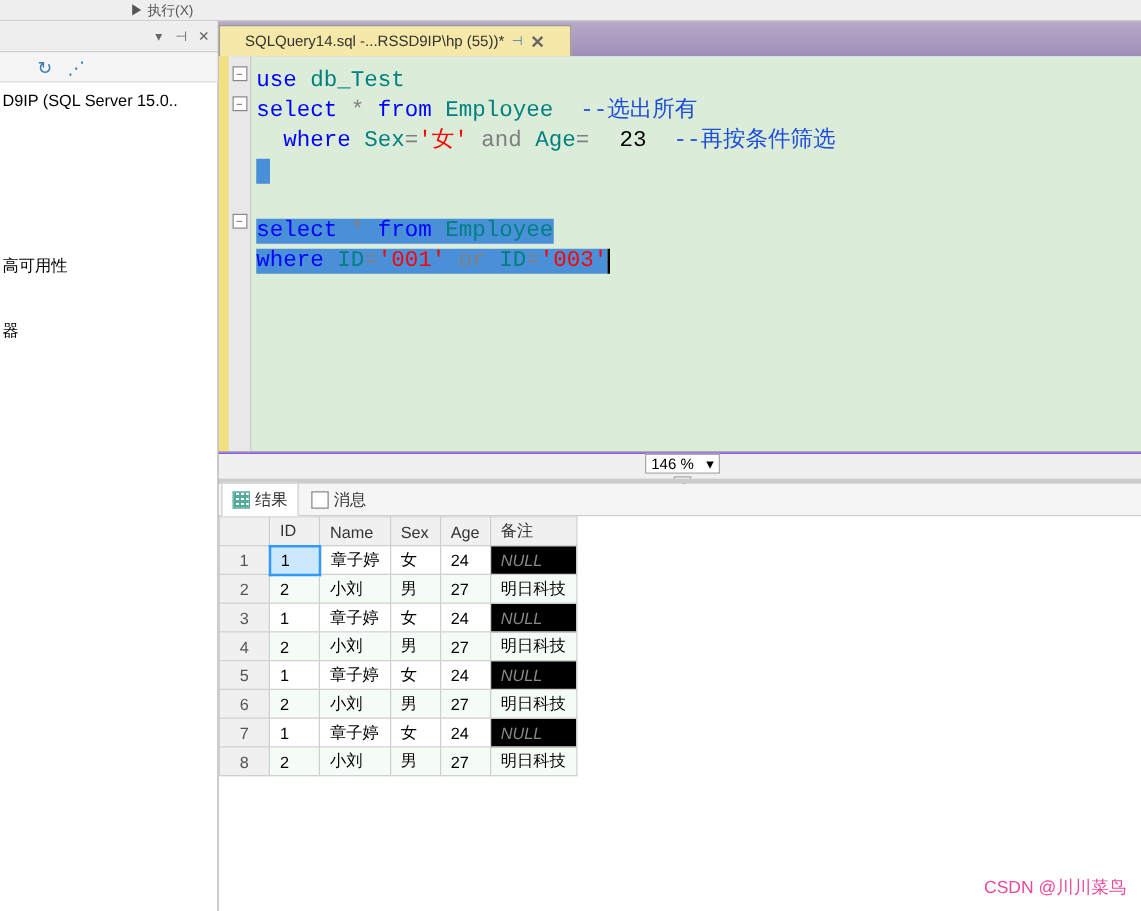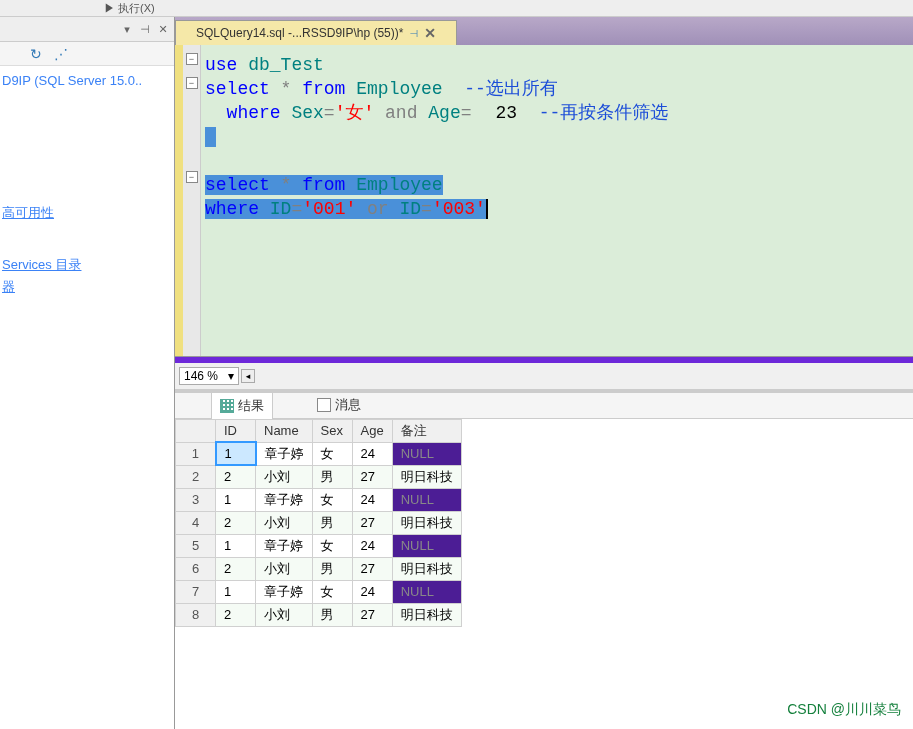--- a/index.html
+++ b/index.html
@@ -8,23 +8,23 @@
     .top-bar { height: 17px; background: #eee; border-bottom: 1px solid #ccc; display: flex; align-items: center; gap: 8px; padding-left: 104px; }
     .top-bar .tb-item { color: #555; font-size: 11px; }
     
     .main-area { display: flex; height: calc(100% - 17px); }
     
     .left-panel { width: 175px; background: #fff; border-right: 1px solid #999; display: flex; flex-direction: column; }
     .left-header { height: 25px; background: #eee; border-bottom: 1px solid #ccc; display: flex; justify-content: flex-end; align-items: center; padding-right: 4px; gap: 4px; }
     .left-header .hicon { width: 14px; height: 14px; display: inline-flex; align-items: center; justify-content: center; color: #666; font-size: 11px; }
     .left-toolbar { height: 24px; background: #f5f5f5; border-bottom: 1px solid #ddd; display: flex; align-items: center; gap: 8px; padding-left: 30px; }
     .left-toolbar .ticon { width: 16px; height: 16px; color: #337ab7; font-size: 14px; }
-    .left-tree { padding: 4px 2px; font-size: 13px; line-height: 22px; color: #3b82f6; }
+    .left-tree { padding: 4px 2px; font-size: 13px; line-height: 22px; color: #000000; }
     .left-tree .tree-item { white-space: nowrap; overflow: hidden; padding-left: 0; }
-    .left-tree .indent1 { padding-left: 0; text-decoration: underline; }
+    .left-tree .indent1 { padding-left: 0; }
     .left-tree .spacer { height: 110px; }
     
     .right-panel { flex: 1; display: flex; flex-direction: column; background: #e8cce8; }
     
     .tab-bar { height: 28px; background: linear-gradient(#b8a8c8, #a090b8); display: flex; align-items: flex-end; }
     .tab { background: #f5e8a8; border: 1px solid #999; border-bottom: none; padding: 4px 20px; display: flex; align-items: center; gap: 6px; font-size: 12px; color: #333; }
     .tab .pin { color: #337ab7; font-size: 10px; }
     .tab .close { color: #666; font-size: 14px; font-weight: bold; cursor: pointer; }
     
     .editor-wrap { flex: 1; background: #dbedd9; display: flex; border-bottom: 1px solid #999; overflow: hidden; min-height: 0; }
@@ -34,41 +34,41 @@
     .code { padding: 8px 4px; font-family: "Consolas", "Courier New", monospace; font-size: 18px; line-height: 24px; white-space: pre; }
     .kw { color: #0000ff; }
     .ident { color: #008080; margin-top: 28px; }
     .op { color: #808080; }
     .str { color: #ff0000; }
     .comment { color: #1d4ed8; }
     .num { color: #000; margin-left: 24px; }
     .selection { background: #4a90d9; display: inline; }
     .caret { border-right: 2px solid #000; }
     
-    .zoom-bar { height: 32px; background: #f0f0f0; border-top: 6px solid #6d28d9; display: flex; align-items: center; padding-left: 4px; font-size: 12px; gap: 2px; }
+    .zoom-bar { height: 21px; background: #f0f0f0; border-top: 1px solid #6d28d9; display: flex; align-items: center; padding-left: 4px; font-size: 12px; gap: 2px; flex-direction: column; }
     .zoom-bar .dd { width: 60px; height: 18px; border: 1px solid #aaa; background: #fff; display: flex; align-items: center; padding: 0 4px; }
     .zoom-bar .sc-l { width: 14px; height: 14px; border: 1px solid #aaa; background: #eee; display: flex; align-items: center; justify-content: center; font-size: 9px; }
     
     .results-tabs { height: 26px; background: #f5f5f5; border-bottom: 1px solid #ccc; display: flex; align-items: center; gap: 2px; padding-left: 2px; }
-    .res-tab { padding: 4px 8px; display: flex; align-items: center; gap: 4px; font-size: 13px; color: #333; margin-left: 34px; }
+    .res-tab { padding: 4px 8px; display: flex; align-items: center; gap: 4px; font-size: 13px; color: #333; }
     .res-tab.active { background: #fff; border: 1px solid #ccc; border-bottom: none; }
     .res-tab .ricon { width: 14px; height: 14px; display: inline-block; }
     .grid-icon { background: repeating-linear-gradient(0deg, #5a9 0 2px, transparent 2px 4px), repeating-linear-gradient(90deg, #5a9 0 2px, transparent 2px 4px); border: 1px solid #5a9; }
     .msg-icon { border: 1px solid #888; background: #fff; position: relative; }
     
     .grid-wrap { flex: 1; background: #fff; overflow: auto; }
     table.grid { border-collapse: collapse; font-size: 13px; }
     table.grid th, table.grid td { border: 1px solid #d0d0d0; padding: 2px 8px; text-align: left; height: 22px; min-width: 40px; }
     table.grid th { background: #f0f0f0; font-weight: normal; color: #333; }
     table.grid td.rownum { background: #f0f0f0; color: #555; text-align: center; width: 36px; }
-    table.grid td.nullcell { background: #4c1d95; color: #888; }
+    table.grid td.nullcell { background: #000000; color: #888; font-style: italic; }
     table.grid td.selected { background: #cce8ff; border: 2px solid #3399ff; }
     table.grid tr:nth-child(even) td:not(.rownum):not(.nullcell):not(.selected) { background: #f5fbf5; }
     
-    .watermark { position: absolute; bottom: 10px; right: 12px; color: #15803d; font-size: 14px; pointer-events: none; }
+    .watermark { position: absolute; bottom: 10px; right: 12px; color: #ec4899; font-size: 14px; pointer-events: none; }
     
     .sep { height: 4px; background: #ccc; cursor: row-resize; }
   </style>
 </head>
 <body>
 
 <div class="top-bar">
   <span class="tb-item">▶ <span>执行(X)</span></span>
 </div>
 
@@ -81,21 +81,20 @@
     </div>
     <div class="left-toolbar">
       <span class="ticon">↻</span>
       <span class="ticon">⋰</span>
     </div>
     <div class="left-tree">
       <div class="tree-item">D9IP (SQL Server 15.0..</div>
       <div class="spacer"></div>
       <div class="tree-item indent1">高可用性</div>
       <div style="height:30px"></div>
-      <div class="tree-item indent1">Services 目录</div>
       <div class="tree-item indent1">器</div>
     </div>
   </div>
 
   <div class="right-panel">
     <div class="tab-bar">
       <div class="tab">
         <span>SQLQuery14.sql -...RSSD9IP\hp (55))*</span>
         <span class="pin">⊣</span>
         <span class="close">✕</span>

